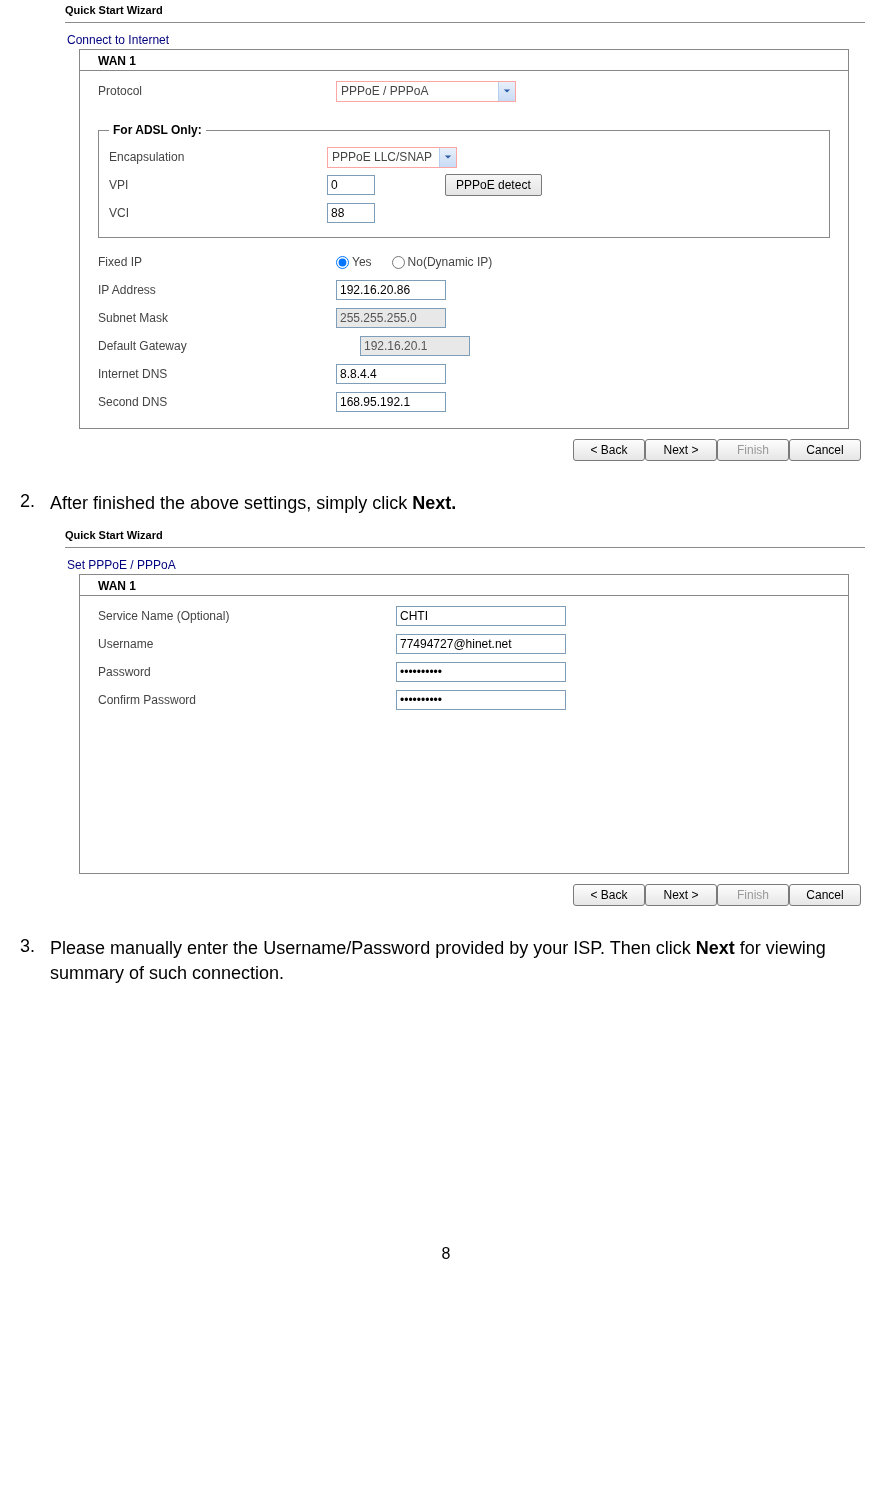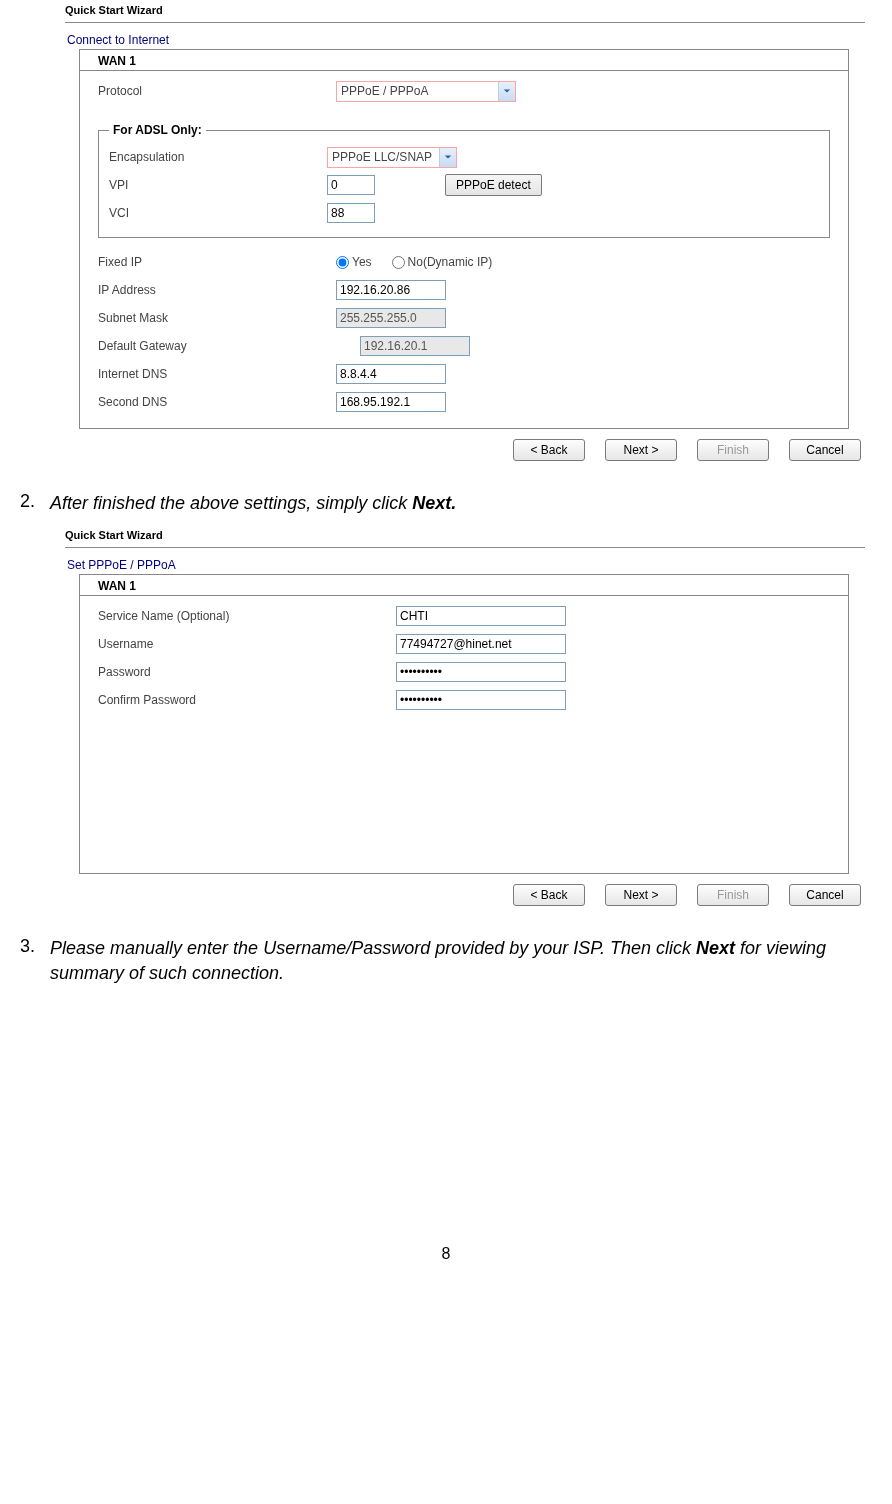--- a/index.html
+++ b/index.html
@@ -20,21 +20,20 @@
     width: 30px;
     flex: 0 0 30px;
     font-size: 18px;
     font-family: Tahoma, Verdana, sans-serif;
   }
   .list-text {
     flex: 1;
     font-size: 18px;
     font-family: Tahoma, Verdana, sans-serif;
     line-height: 1.35;
-    font-style: italic;
   }
   .list-text b { font-weight: bold; }
 
   
   .wizard {
     margin-left: 45px;
     width: 800px;
     font-family: Verdana, Arial, sans-serif;
     font-size: 12px;
     color: #000;
@@ -142,21 +141,20 @@
     margin-right: 14px;
     font-size: 12px;
     color: #444;
   }
   .radio input { margin: 0 3px 0 0; }
 
   
   .btnrow {
     display: flex;
     justify-content: flex-end;
-    gap: 20px;
     padding: 10px 2px 8px 0;
     width: 784px;
     margin-left: 14px;
   }
   button.winbtn {
     font-family: Verdana, Arial, sans-serif;
     font-size: 12px;
     min-width: 72px;
     height: 22px;
     padding: 0 10px;

